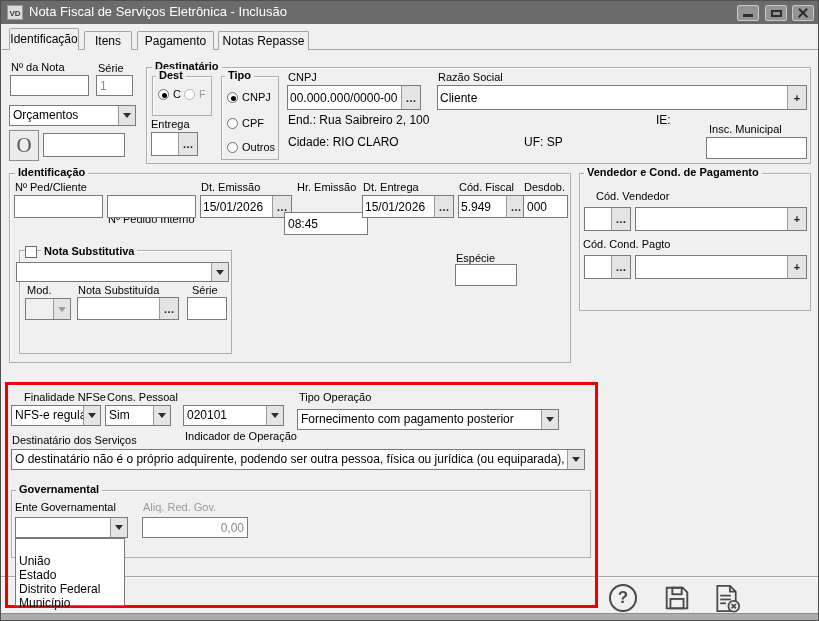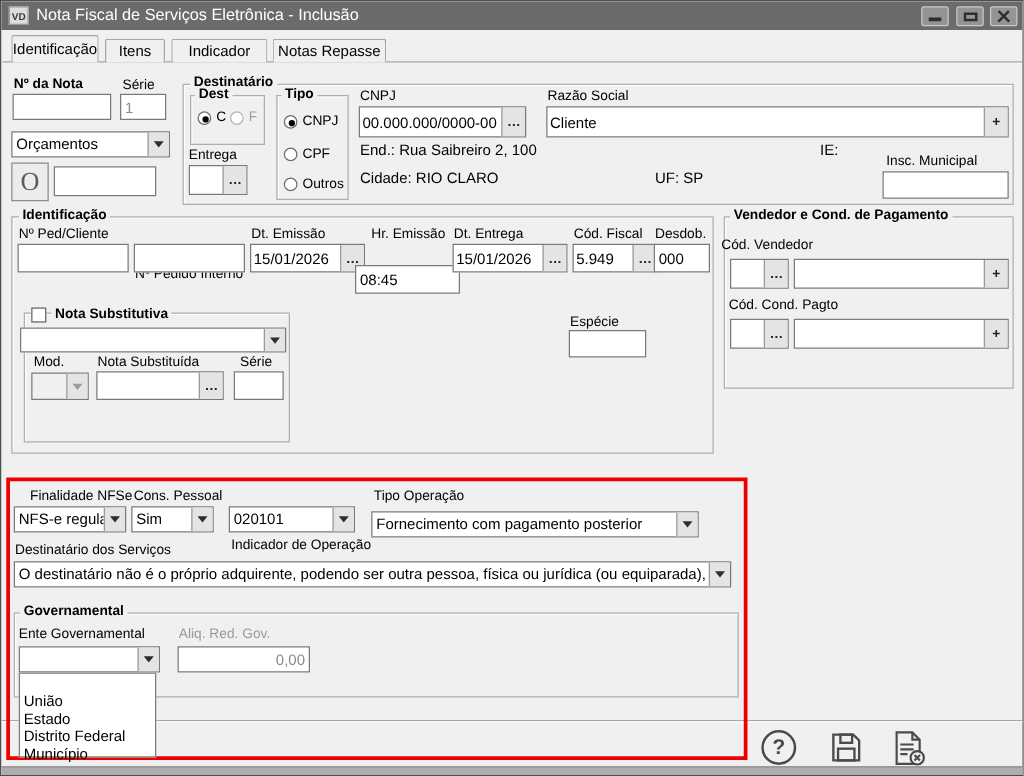--- a/index.html
+++ b/index.html
@@ -22,21 +22,21 @@
   .glyph-x1 { transform:rotate(45deg); }
   .glyph-x2 { transform:rotate(-45deg); }
   
   .page-line { position:absolute; left:1px; top:48px; width:816px; height:1px; background:#a6a6a6; }
   .tab { position:absolute; top:30px; height:19px; background:#f0f0f0;
     border:1px solid #a6a6a6; border-bottom:none; font-size:12px; text-align:center;
     line-height:18px; color:#000; border-radius:2px 2px 0 0; }
   .tab.active { top:27px; height:22px; line-height:21px; z-index:3; background:#f0f0f0; }
   
   .lbl { position:absolute; font-size:11px; color:#000; white-space:nowrap; }
-  .lbl.b { font-weight:bold;text-align:right; }
+  .lbl.b { font-weight:normal;text-align:right; }
   .lbl.dim { color:#9a9a9a; }
   .txt { position:absolute; font-size:12px; color:#000; white-space:nowrap; }
   .inp { position:absolute; background:#fff; border:1px solid #7a7a7a; font-family:"Liberation Sans",sans-serif;
     font-size:12px; padding:0 3px; color:#000; }
   .inp.dim { color:#8a8a8a; }
   .fwb { position:absolute; display:flex; background:#fff; border:1px solid #7a7a7a; }
   .fwb input { flex:1; min-width:0; border:none; outline:none; font-family:"Liberation Sans",sans-serif;
     font-size:12px; padding:0 2px; background:transparent; }
   .sidebtn { width:19px; background:#e4e4e4; border-left:1px solid #9a9a9a; font-size:11px; font-weight:bold;
     color:#222; text-align:center; display:flex; align-items:center; justify-content:center; cursor:default; }
@@ -86,21 +86,21 @@
       </div>
     <div class="winbtn" style="left:791px;">
         <span class="glyph-x1"></span>
         <span class="glyph-x2"></span>
       </div>
   </div>
 
   <div class="page-line"></div>
   <div class="tab active" style="left:8px; width:70px;">Identificação</div>
   <div class="tab" style="left:83px; width:48px;">Itens</div>
-  <div class="tab" style="left:136px; width:77px;">Indicador</div>
+  <div class="tab" style="left:136px; width:77px;">Pagamento</div>
   <div class="tab" style="left:217px; width:91px;">Notas Repasse</div>
 
   <div class="lbl b" style="left:10px; top:60px;">Nº da Nota</div>
   <input class="inp" style="left: 9px; top: 74px; width: 79px; height: 21px;" value="">
   <div class="lbl" style="left:97px; top:61px;">Série</div>
   <input class="inp dim" style="left: 95px; top: 74px; width: 37px; height: 21px;" value="1">
   <div class="combo" style="left:8px; top:104px; width:127px; height:21px;">
     <span class="ctext">Orçamentos</span>
     <span class="cbtn">
         <span class="arr"></span>
@@ -210,21 +210,21 @@
     <span class="sidebtn">…</span>
   </div>
   <div class="lbl" style="left:191px; top:283px;">Série</div>
   <input class="inp" style="left: 186px; top: 296px; width: 40px; height: 23px;" value="">
 
   <div class="lbl" style="left:455px; top:251px;">Espécie</div>
   <input class="inp" style="left: 454px; top: 263px; width: 62px; height: 22px;" value="">
 
   <div class="grp" style="left:578px; top:172px; width:232px; height:138px;"></div>
   <div class="legend" style="left:583px; top:165px;">Vendedor e Cond. de Pagamento</div>
-  <div class="lbl" style="left:576px; top:189px;">Cód. Vendedor</div>
+  <div class="lbl" style="left:595px; top:189px;">Cód. Vendedor</div>
   <div class="fwb" style="left:583px; top:206px; width:47px; height:24px;">
     <input value="" style="">
     <span class="sidebtn">…</span>
   </div>
   <div class="fwb" style="left:634px; top:206px; width:172px; height:24px;">
     <input value="" style="">
     <span class="sidebtn">+</span>
   </div>
   <div class="lbl" style="left:582px; top:237px;">Cód. Cond. Pagto</div>
   <div class="fwb" style="left:583px; top:254px; width:47px; height:24px;">

